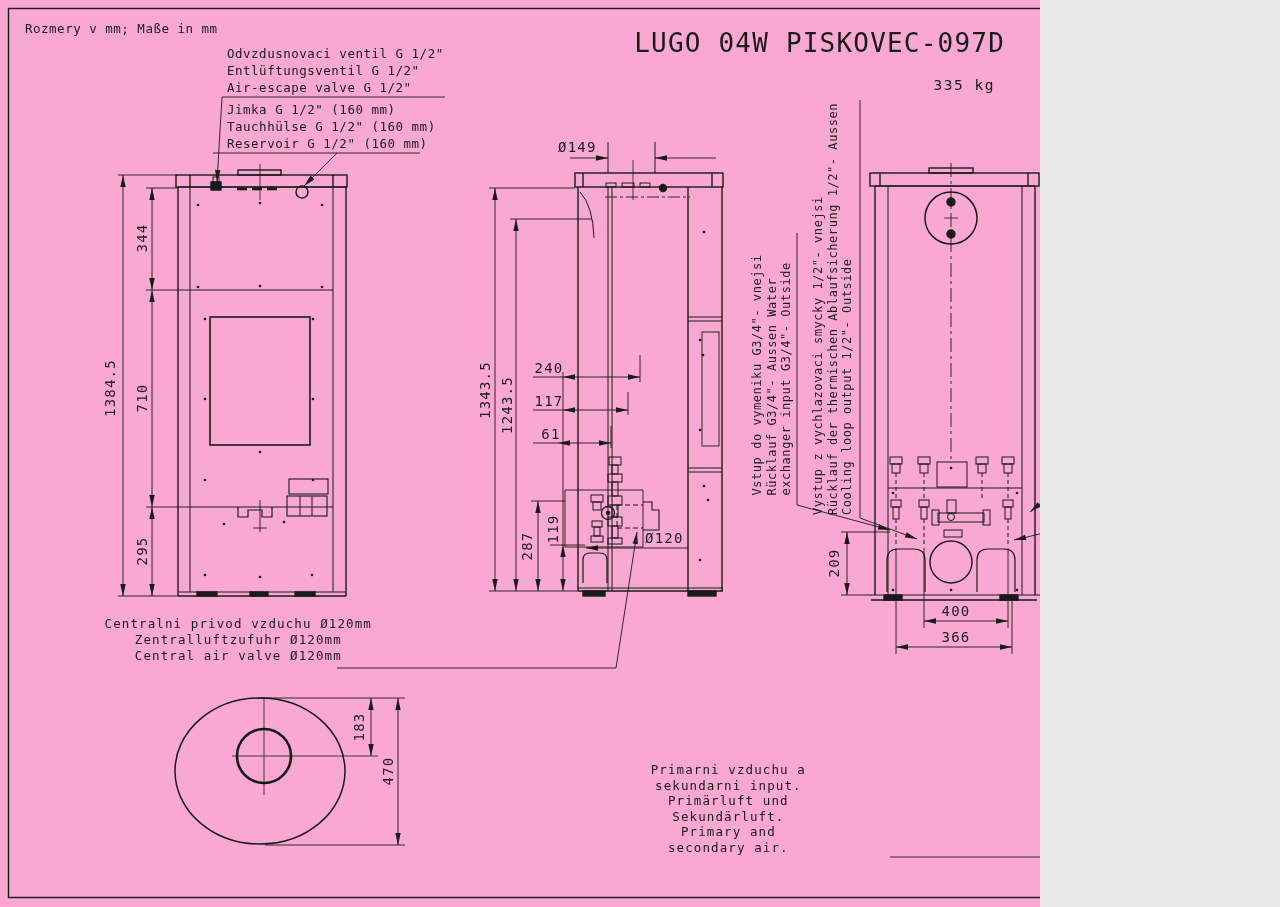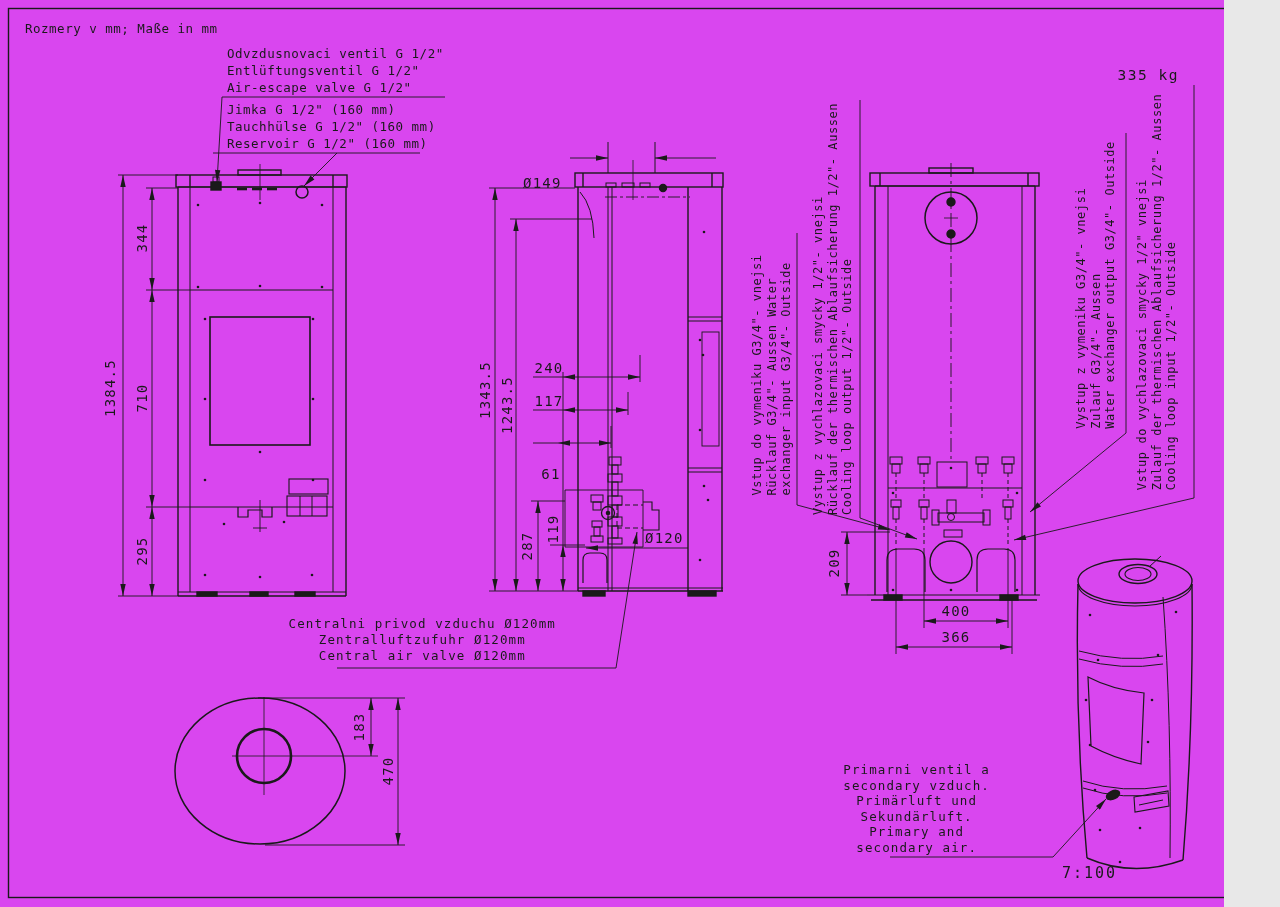--- a/index.html
+++ b/index.html
@@ -1,16 +1,16 @@
 <!DOCTYPE html>
 <html><head>
 <meta charset="utf-8">
 <style>
   html,body{margin:0;padding:0;background:#e8e8e8;}
-  #canvas{position:relative;width:1224px;height:907px;background:#d946ef;overflow:hidden;
+  #canvas{position:relative;width:1040px;height:907px;background:#f9a8d4;overflow:hidden;
           font-family:"DejaVu Sans Mono",monospace;color:#1a1a1a;}
   svg{position:absolute;left:0;top:0;}
   .t{position:absolute;white-space:nowrap;color:#1a1a1a;}
   .lbl{font-size:12.5px;letter-spacing:0.5px;line-height:17px;}
   .lbl2{font-size:12.5px;letter-spacing:1.1px;line-height:16px;}
   .right{text-align:center;}
   .rblock{font-size:12px;letter-spacing:0.55px;line-height:14.6px;
           transform:translate(-50%,-50%) rotate(-90deg);text-align:left;}
   .dim{font-size:14px;letter-spacing:1.2px;}
   .dimr{transform:translate(-50%,-50%) rotate(-90deg);}
@@ -331,21 +331,22 @@
         <circle cx="1120" cy="862" r="1.3"></circle>
   </g>
   <g stroke="#1a1a1a" fill="none" stroke-width="0.9">
     <line x1="890" y1="857" x2="1053" y2="857"></line>
     <line x1="1053" y1="857" x2="1106" y2="799" marker-end="url(#ar)"></line>
   </g>
 </svg>
 
 <div class="t lbl" style="left:25px;top:20px;">Rozmery v mm; Maße in mm</div>
 
-<div class="t weight" style="right:45px;top:67px;">335 kg</div>
+<div class="t title" style="right:35px;top:28px;">LUGO 04W PISKOVEC-097D</div>
+<div class="t weight" style="right:45px;top:77px;">335 kg</div>
 
 <div class="t lbl" style="left:227px;top:45px;">
   <div>Odvzdusnovaci ventil G 1/2"</div>
   <div>Entlüftungsventil G 1/2"</div>
   <div>Air-escape valve G 1/2"</div>
 </div>
 
 <div class="t lbl" style="left:227px;top:101px;">
   <div>Jimka G 1/2" (160 mm)</div>
   <div>Tauchhülse G 1/2" (160 mm)</div>
@@ -376,41 +377,41 @@
   <div>Cooling loop input 1/2"- Outside</div>
 </div>
 
 <div class="t lbl2 right" style="right:668px;top:616px;">
   <div>Centralni privod vzduchu Ø120mm</div>
   <div>Zentralluftzufuhr Ø120mm</div>
   <div>Central air valve Ø120mm</div>
 </div>
 
 <div class="t lbl2 right" style="right:234px;top:762px;line-height:15.5px;">
-  <div>Primarni ventil a</div>
-  <div>secondary vzduch.</div>
+  <div>Primarni vzduchu a</div>
+  <div>sekundarni input.</div>
   <div>Primärluft und</div>
   <div>Sekundärluft.</div>
   <div>Primary and</div>
   <div>secondary air.</div>
 </div>
 
 <div class="t scale" style="left:1062px;top:864px;">7:100</div>
 
 <div class="t dim dimr" style="left:110px;top:388px;">1384.5</div>
 <div class="t dim dimr" style="left:142px;top:238px;">344</div>
 <div class="t dim dimr" style="left:142px;top:398px;">710</div>
 <div class="t dim dimr" style="left:142px;top:551px;">295</div>
 
-<div class="t dim" style="left:523px;top:139px;margin-top:36px;">Ø149</div>
+<div class="t dim" style="left:558px;top:139px;">Ø149</div>
 <div class="t dim dimr" style="left:485px;top:390px;">1343.5</div>
 <div class="t dim dimr" style="left:507px;top:405px;">1243.5</div>
 <div class="t dim dimc" style="left:549px;top:360px;">240</div>
 <div class="t dim dimc" style="left:549px;top:393px;">117</div>
-<div class="t dim dimc" style="left:551px;top:426px;margin-top:40px;">61</div>
+<div class="t dim dimc" style="left:551px;top:426px;">61</div>
 <div class="t dim dimr" style="left:527px;top:546px;">287</div>
 <div class="t dim dimr" style="left:553px;top:529px;">119</div>
 <div class="t dim" style="left:645px;top:530px;">Ø120</div>
 
 <div class="t dim dimr" style="left:834px;top:563px;">209</div>
 <div class="t dim dimc" style="left:956px;top:603px;">400</div>
 <div class="t dim dimc" style="left:956px;top:629px;">366</div>
 
 <div class="t dim dimr" style="left:359px;top:727px;">183</div>
 <div class="t dim dimr" style="left:388px;top:771px;">470</div>

